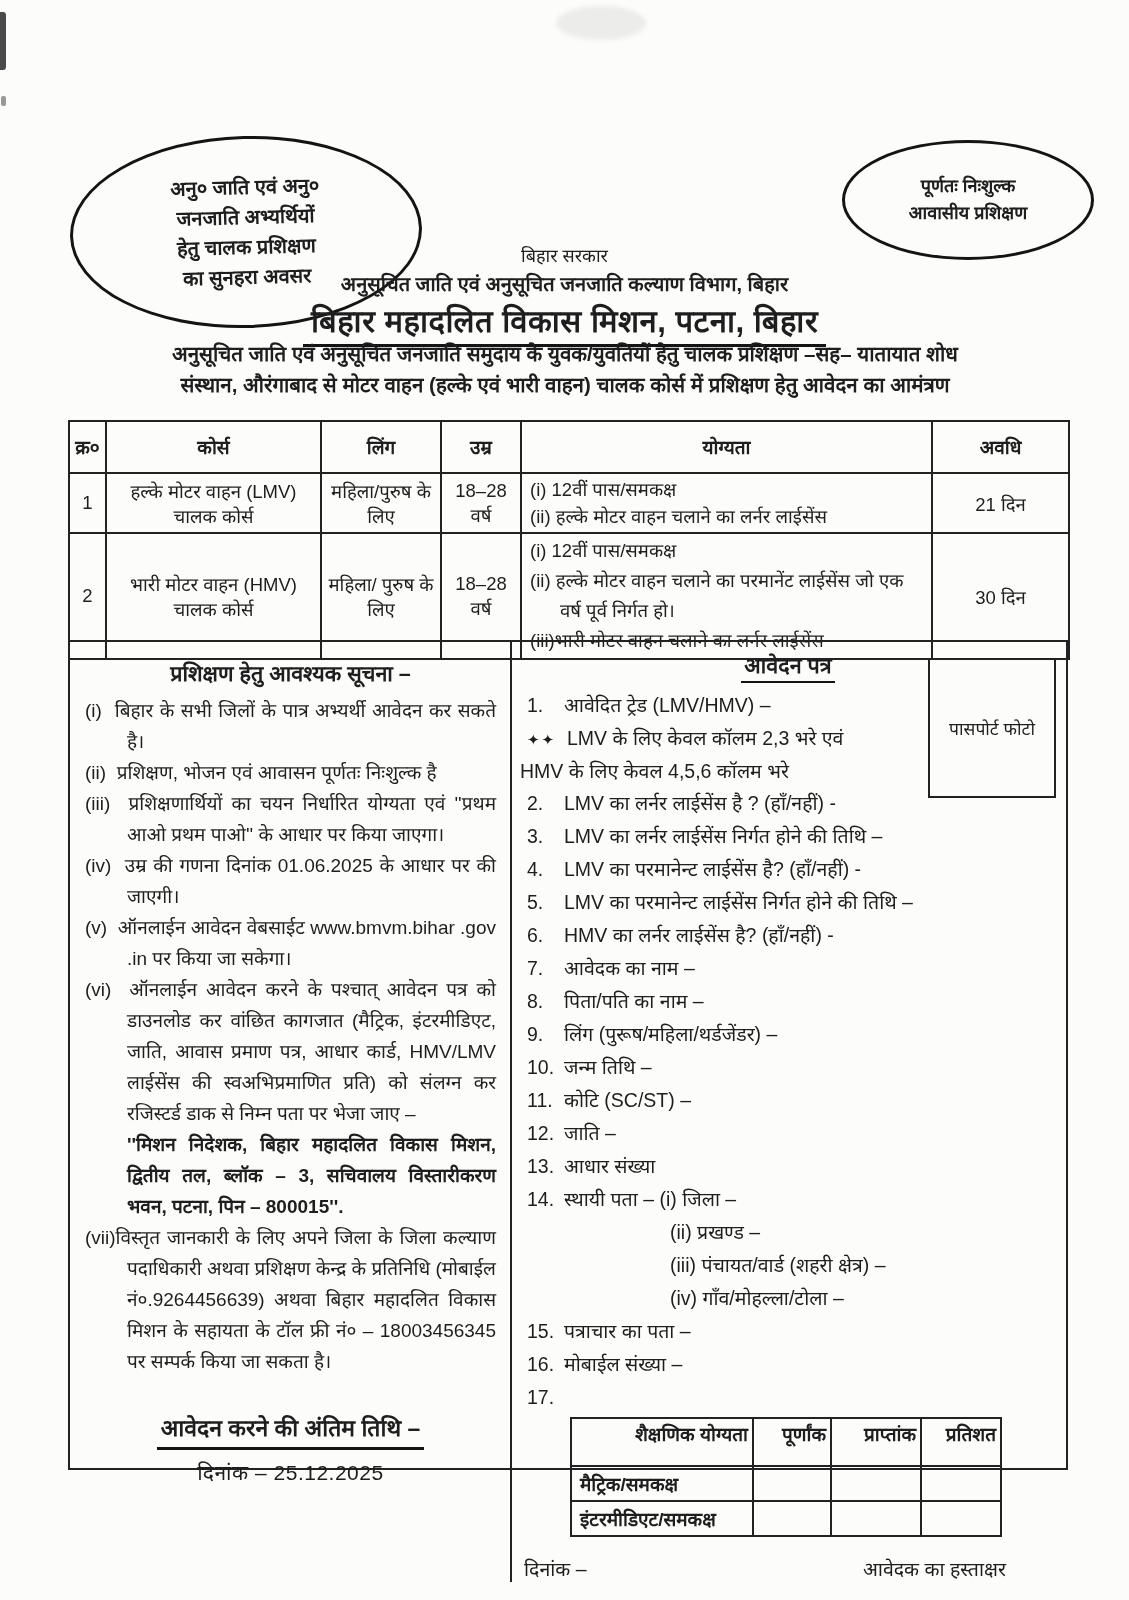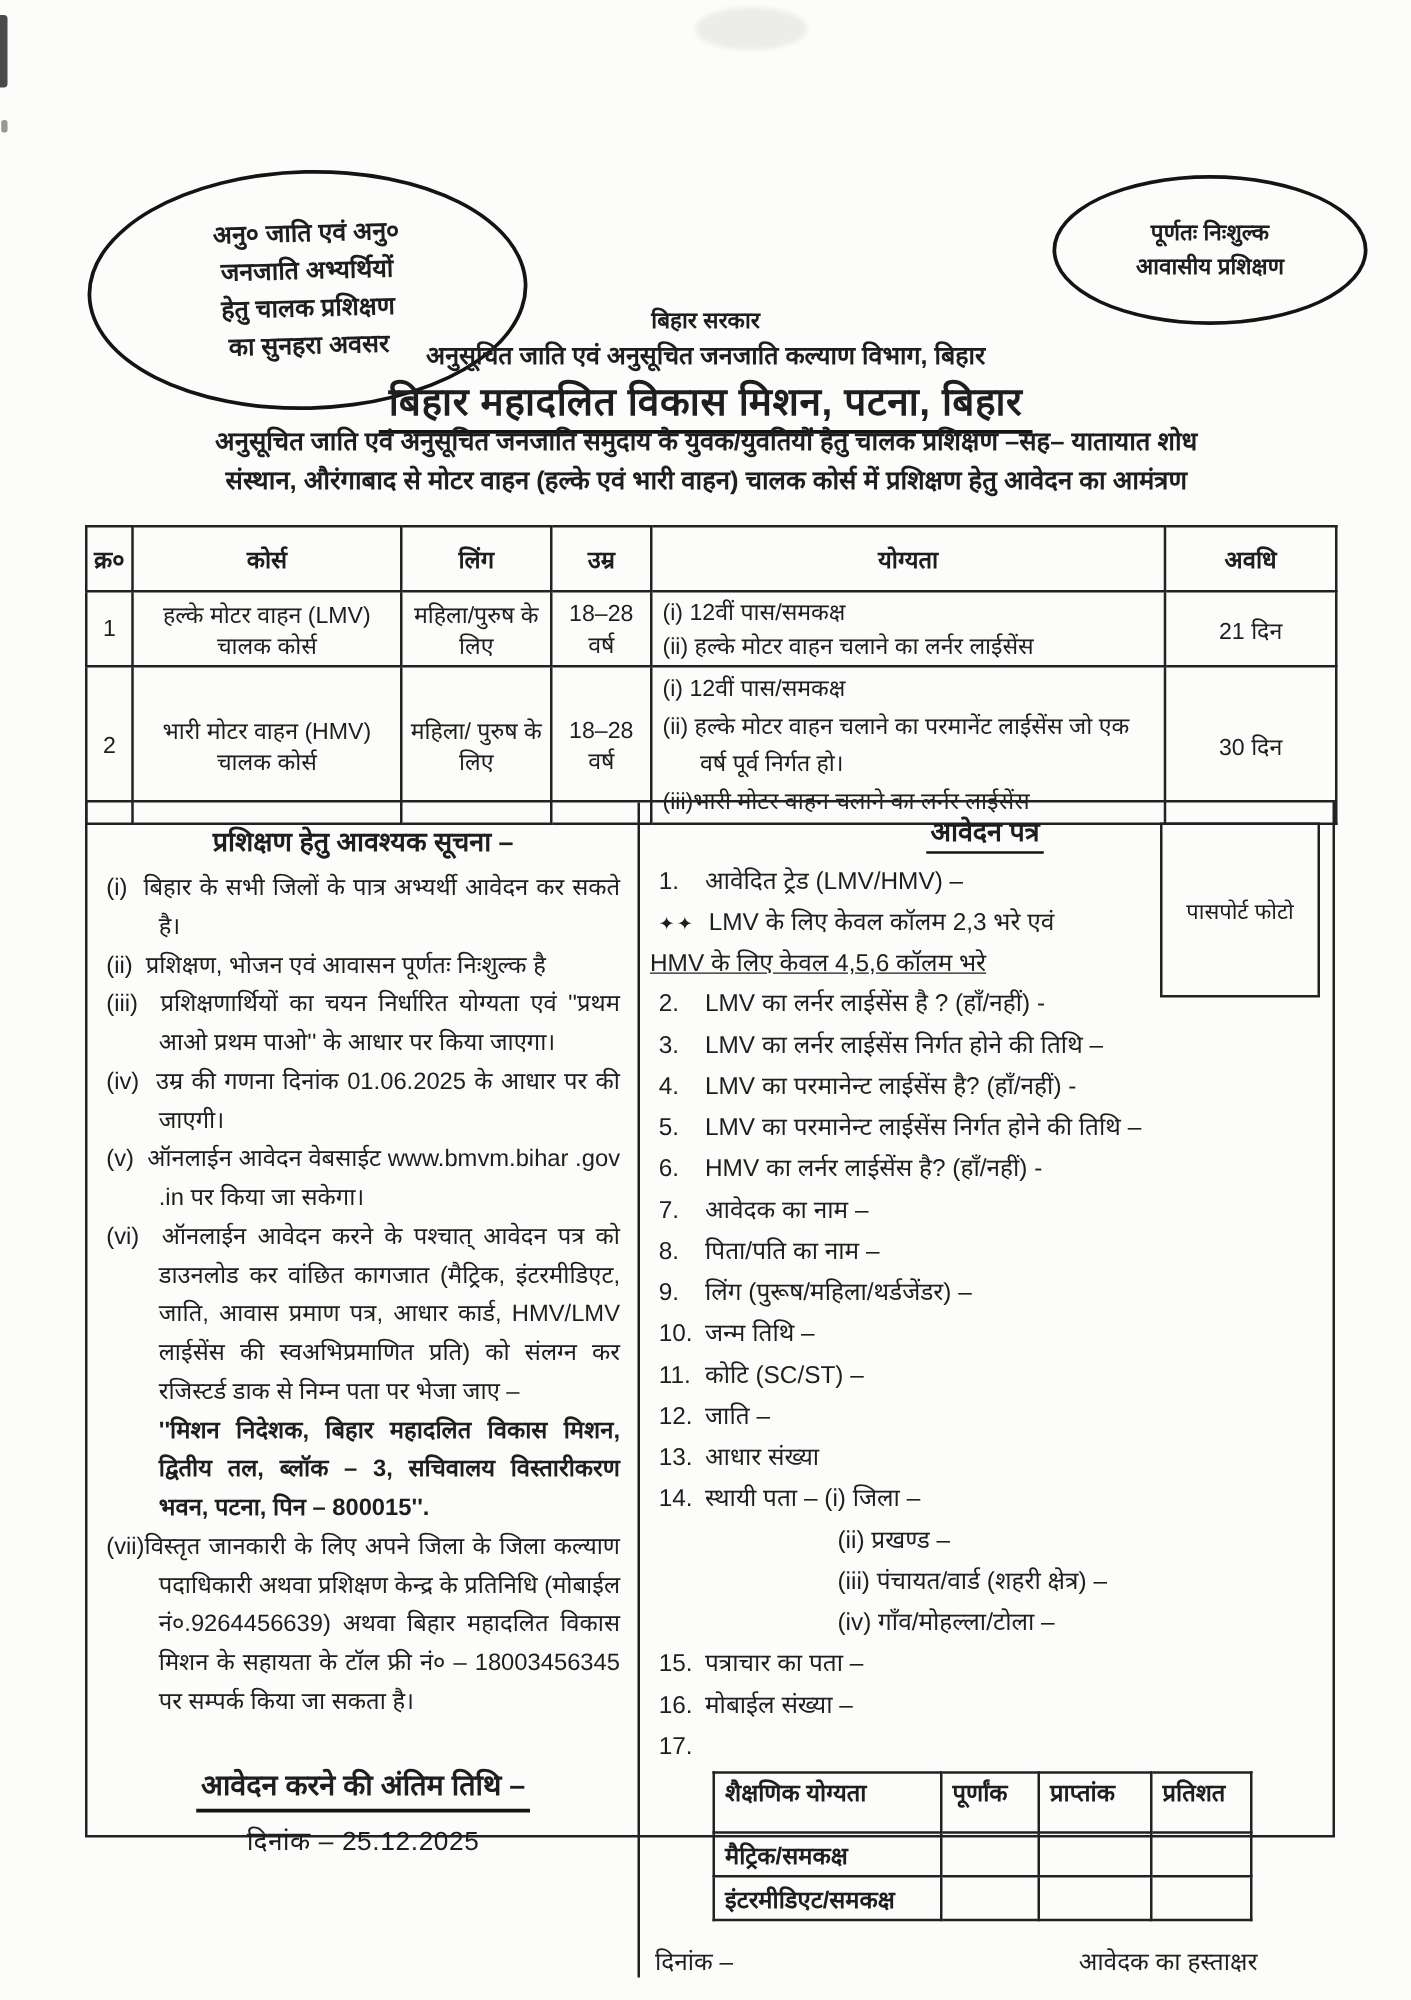--- a/index.html
+++ b/index.html
@@ -14,21 +14,21 @@
   .edge-dot{position:absolute;left:1px;top:96px;width:5px;height:10px;background:#555;opacity:.6;border-radius:2px;}
   .smudge{position:absolute;left:556px;top:6px;width:90px;height:34px;background:#bdbdbd;opacity:.25;border-radius:50%;filter:blur(2px);}
 
   
   .oval{position:absolute;border:3px solid #141414;border-radius:50%;display:flex;flex-direction:column;justify-content:center;align-items:center;text-align:center;font-weight:bold;}
   .oval-left{left:70px;top:136px;width:352px;height:192px;font-size:20px;line-height:30px;transform:rotate(-1.5deg);}
   .oval-right{left:842px;top:140px;width:252px;height:120px;font-size:18px;line-height:27px;}
 
   
   .header{position:absolute;left:0;top:243px;width:100%;text-align:center;}
-  .h-govt{font-size:18px;font-weight:bold;}
+  .h-govt{font-size:18px;font-weight:normal;}
   .h-dept{font-size:20px;font-weight:bold;margin-top:3px;}
   .h-title{font-size:31px;font-weight:bold;display:inline-block;border-bottom:3px solid #141414;padding:0 8px 3px;margin-top:2px;letter-spacing:.5px;}
   .intro{position:absolute;left:92px;top:338px;width:946px;text-align:center;font-weight:bold;font-size:20.5px;line-height:31px;}
 
   
   table{border-collapse:collapse;}
   .course-table{position:absolute;left:68px;top:420px;width:1000px;table-layout:fixed;}
   .course-table th,.course-table td{border:2px solid #222;padding:2px 4px;}
   .course-table th{font-size:19px;height:28px;padding:12px 2px;}
   .course-table td{font-size:18.5px;text-align:center;vertical-align:middle;}
@@ -54,21 +54,21 @@
   .app-item{display:flex;font-size:19.5px;line-height:28px;margin-bottom:5px;}
   .app-num{width:44px;flex:none;padding-left:7px;}
   .app-text{flex:1;}
   .app-note{font-size:19.5px;line-height:29px;margin-bottom:3px;padding-left:7px;}
   .stars{letter-spacing:2px;font-size:15px;}
   .sub-items{margin-left:150px;}
   .sub-items div{font-size:19.5px;line-height:29px;margin-bottom:4px;}
 
   .edu-table{margin:6px 0 0 50px;width:430px;table-layout:fixed;}
   .edu-table th,.edu-table td{border:2px solid #222;font-size:19px;}
-  .edu-table th{font-weight:bold;text-align:left;vertical-align:top;padding:2px 4px 18px 8px;}
+  .edu-table th{font-weight:bold;text-align:right;vertical-align:top;padding:2px 4px 18px 8px;}
   .edu-table td{height:35px;padding:2px 4px 2px 8px;}
   .edu-table td.lbl{font-weight:bold;}
   .sign-row{display:flex;justify-content:space-between;margin-top:18px;font-size:19.5px;padding:0 50px 0 4px;}
 </style>
 </head>
 <body>
 
 <div id="page">
 
   <div class="edge-mark"></div>
@@ -168,21 +168,21 @@
       </div>
 
       <div class="app-item">
         <span class="app-num">1.</span>
         <span class="app-text">आवेदित ट्रेड (LMV/HMV) –</span>
       </div>
       <div class="app-note">
         <span class="stars">✦✦</span>&nbsp;
         <span>LMV के लिए केवल कॉलम 2,3 भरे एवं</span>
       </div>
-      <div class="app-note" style="padding-left:0;text-decoration:underline;">HMV  के लिए केवल 4,5,6 कॉलम भरे</div>
+      <div class="app-note" style="padding-left:0;">HMV  के लिए केवल 4,5,6 कॉलम भरे</div>
 
       <div class="app-item">
           <span class="app-num">2.</span>
           <span class="app-text">LMV का लर्नर लाईसेंस है ? (हाँ/नहीं) -</span>
         </div>
       <div class="app-item">
           <span class="app-num">3.</span>
           <span class="app-text">LMV का लर्नर लाईसेंस निर्गत होने की तिथि  –</span>
         </div>
       <div class="app-item">

